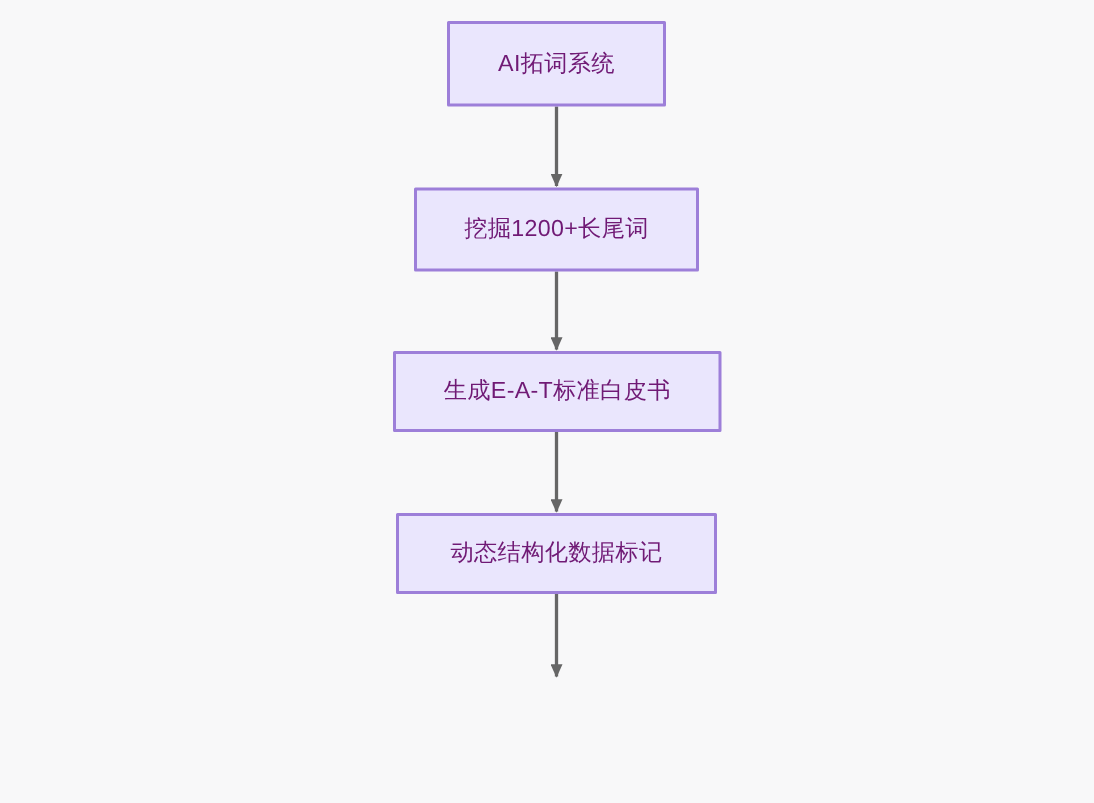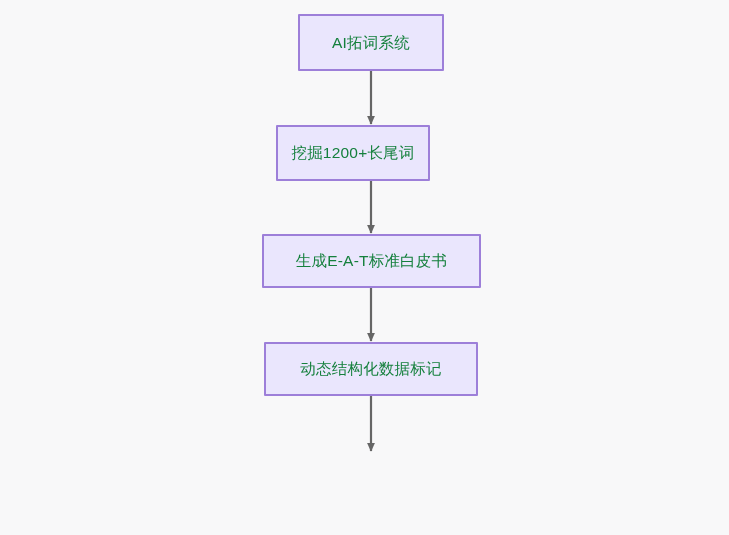--- a/index.html
+++ b/index.html
@@ -33,29 +33,29 @@
     box-sizing: border-box;
     background: #eae6fd;
     border: 2px solid #9d7fd9;
     border-radius: 1px;
     display: flex;
     align-items: center;
     justify-content: center;
     text-align: center;
   }
   .node-label {
-    color: #15803d;
+    color: #701a75;
     font-size: 15.5px;
     line-height: 1.25;
     letter-spacing: 0.2px;
     white-space: nowrap;
   }
   
   #node-0 { left: 298px; top: 14px;  width: 146px; height: 57px; }
-  #node-1 { left: 276px; top: 125px; width: 154px; height: 56px; }
+  #node-1 { left: 276px; top: 125px; width: 190px; height: 56px; }
   #node-2 { left: 262px; top: 234px; width: 219px; height: 54px; }
   #node-3 { left: 264px; top: 342px; width: 214px; height: 54px; }
   #node-4 { left: 253px; top: 452px; width: 234px; height: 54px; }
 </style>
 </head>
 <body>
 
 <div id="flow-canvas">
 
   <svg class="edge-layer" width="729" height="535" viewBox="0 0 729 535" xmlns="http://www.w3.org/2000/svg">

